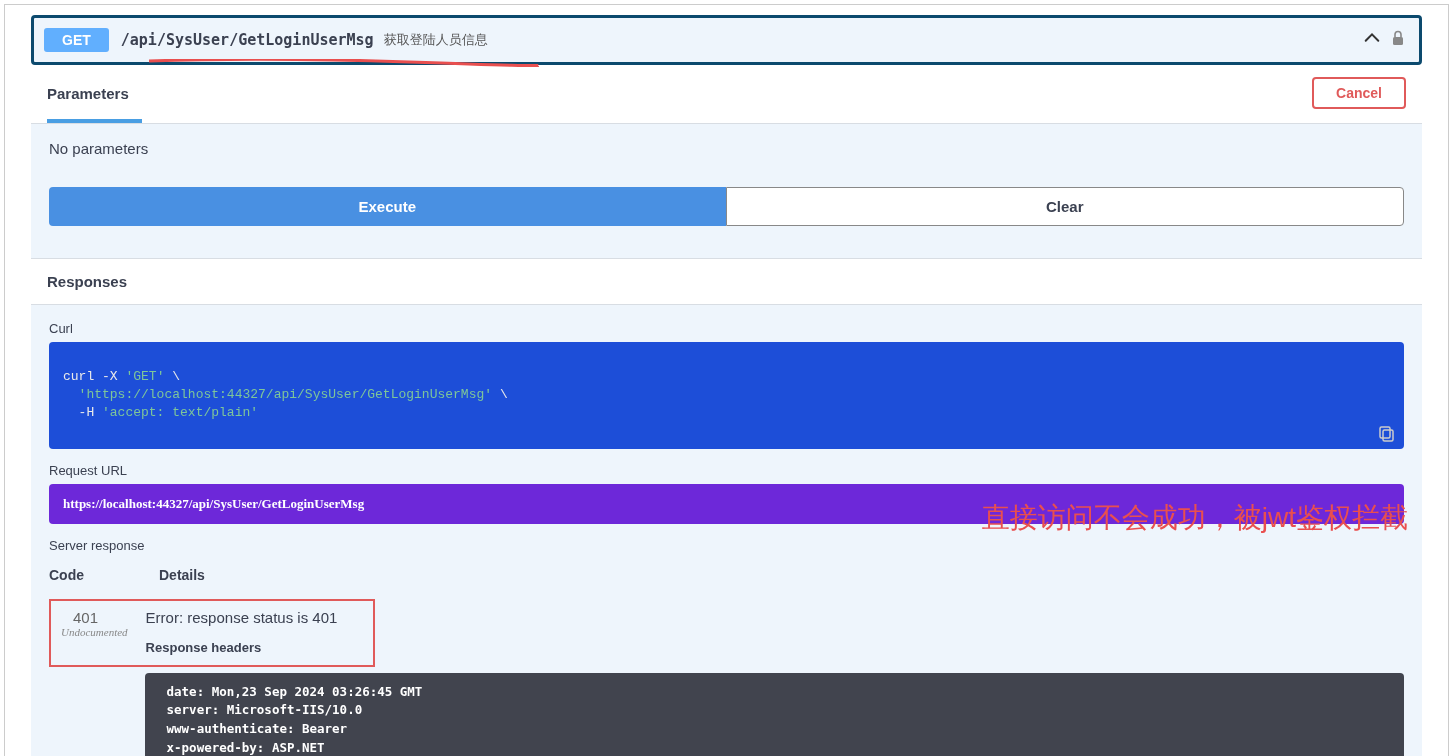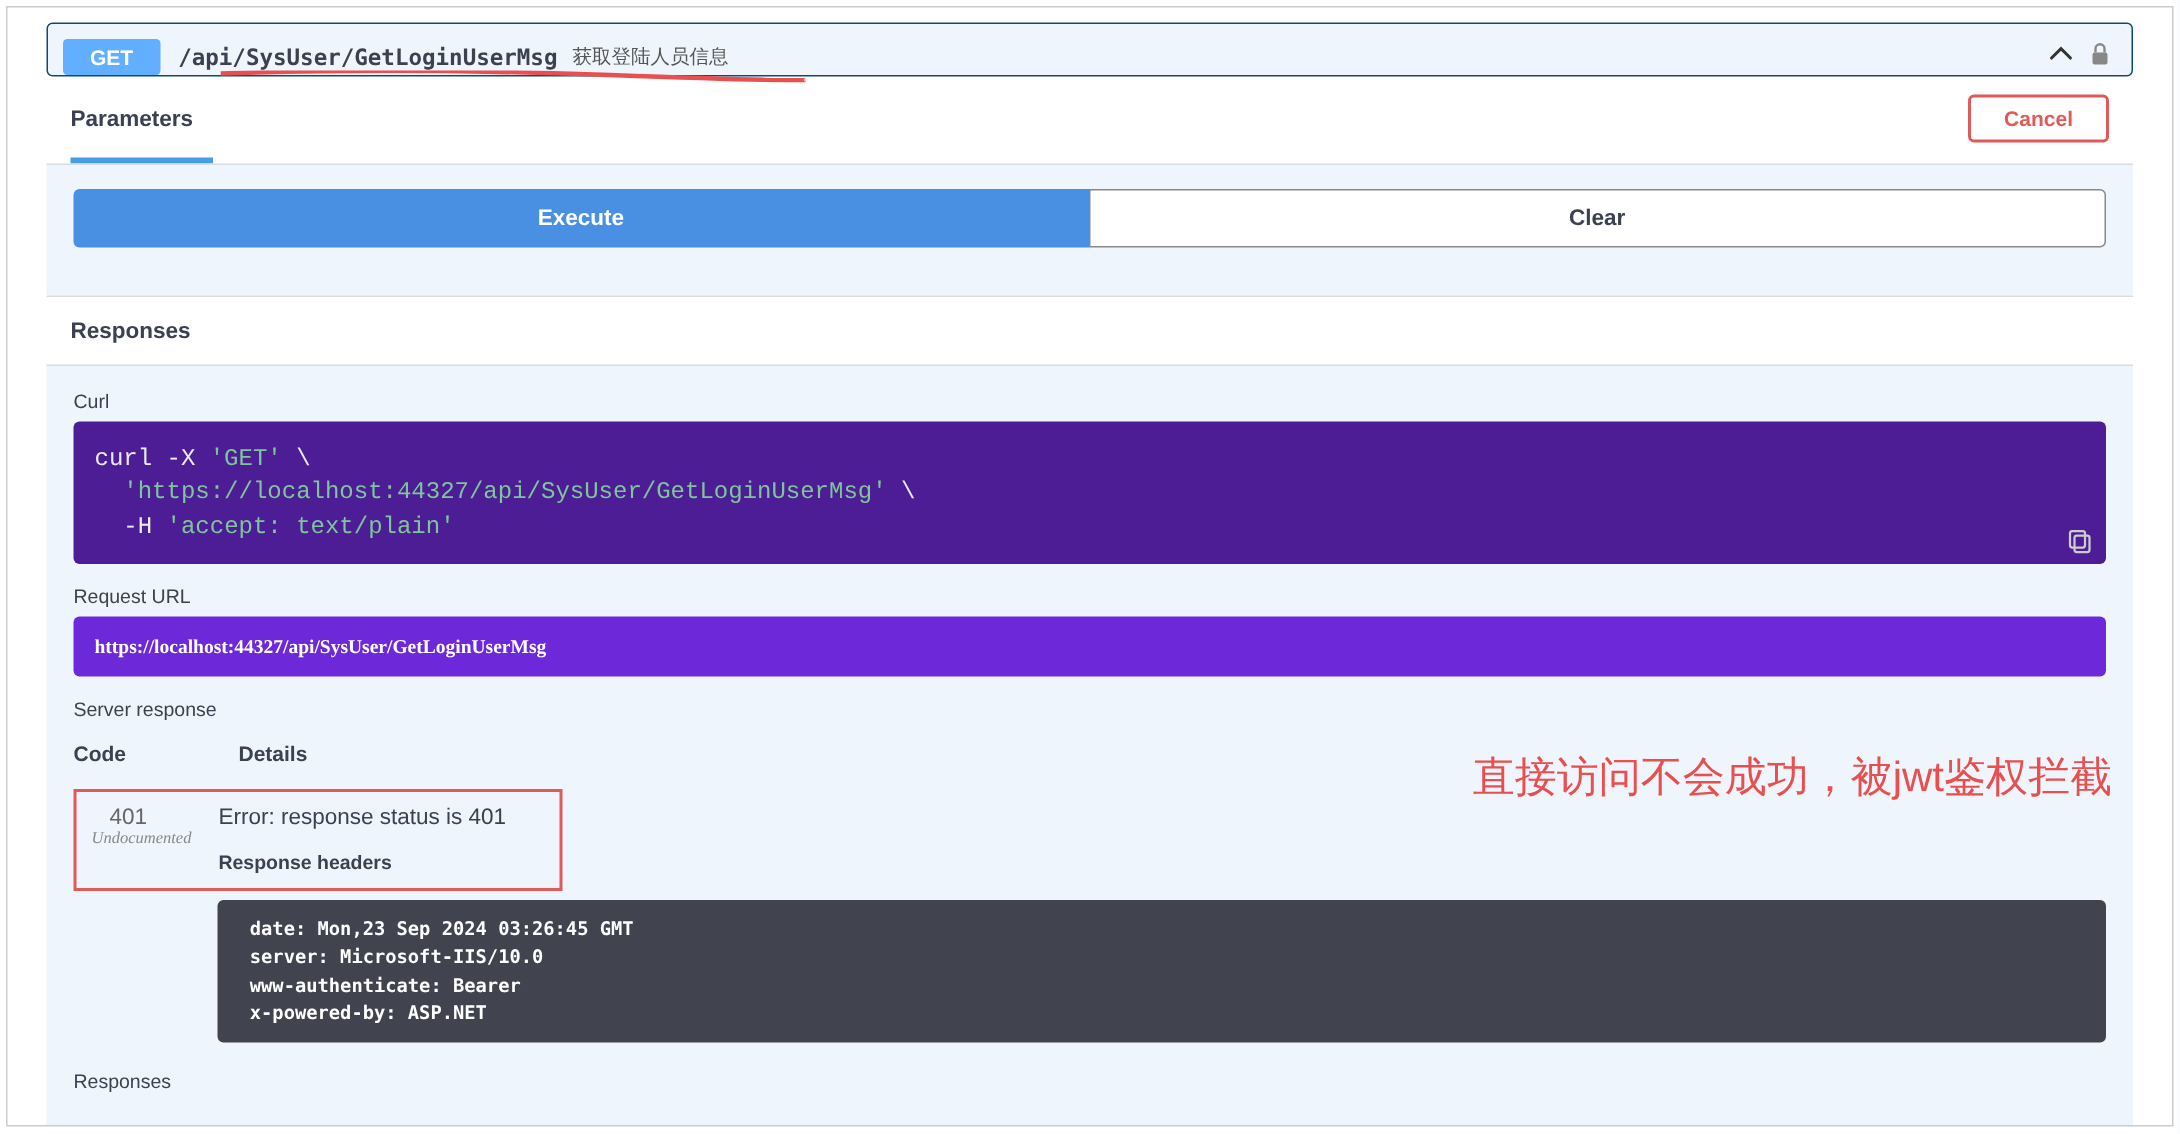--- a/index.html
+++ b/index.html
@@ -1,38 +1,38 @@
 <!DOCTYPE html>
 <html><head>
 <meta charset="utf-8">
 <style>
 * { box-sizing: border-box; margin: 0; padding: 0; }
 body { font-family: -apple-system, BlinkMacSystemFont, "Segoe UI", sans-serif; background: #fff; font-size: 14px; color: #3b4151; }
 .container { padding: 0 26px; border: 1px solid #ccc; margin: 4px; background: #fff; }
-.op-header { display: flex; align-items: center; padding: 6px 0 0; border: 1px solid #0c4a6e; border-radius: 4px; background: #eef5fc; margin: 10px 0 0; position: relative; }
+.op-header { display: flex; align-items: center; padding: 6px 0 10px; border: 3px solid #0c4a6e; border-radius: 4px; background: #eef5fc; margin: 10px 0 0; position: relative; }
 .method-badge { background: #61affe; color: #fff; font-weight: 700; padding: 4px 18px; border-radius: 3px; margin: 4px 0 0 10px; font-size: 14px; }
 .path { font-family: Consolas, monospace; font-weight: 700; margin-left: 12px; color: #3b4151; font-size: 15px; margin-top: 4px; }
 .summary { margin-left: 10px; color: #555; font-size: 13px; margin-top: 4px; }
 .header-right { margin-left: auto; display: flex; align-items: center; gap: 10px; padding-right: 14px; }
 .chevron { width: 18px; height: 18px; }
 .lock { width: 14px; height: 16px; fill: #888; }
 .underline-red { position: absolute; bottom: -5px; left: 115px; width: 390px; height: 8px; }
 .section-head { display: flex; align-items: center; justify-content: space-between; padding: 12px 16px 0; background: #fff; }
 .section-head h4 { font-size: 15px; font-weight: 700; color: #3b4151; }
 .tab-underline { height: 4px; width: 95px; background: #499ee3; margin: 10px 0 0 16px; }
 .divider { border-bottom: 1px solid #d8dde3; }
 .cancel-btn { border: 2px solid #e05a5a; color: #e05a5a; background: #fff; padding: 6px 22px; border-radius: 4px; font-weight: 700; font-size: 14px; cursor: pointer; }
 .inner { padding: 16px 18px; background: #eef5fc; }
 .noparams { color: #3b4151; font-size: 15px; margin-bottom: 30px; }
 .btn-row { display: flex; gap: 0; margin-bottom: 16px; }
 .execute-btn { flex: 1; background: #4990e2; color: #fff; border: none; padding: 10px; font-weight: 700; font-size: 15px; border-radius: 4px 0 0 4px; cursor: pointer; }
 .clear-btn { flex: 1; background: #fff; color: #3b4151; border: 1px solid #888; padding: 10px; font-weight: 700; font-size: 15px; border-radius: 0 4px 4px 0; cursor: pointer; }
 .resp-head { padding: 14px 16px; font-weight: 700; font-size: 15px; background: #fff; border-top: 1px solid #d8dde3; border-bottom: 1px solid #d8dde3; }
 .subhead { font-weight: 400; font-size: 13px; margin: 14px 0 6px; color: #3b4151; }
-.codebox { background: #4c1d95; color: #eaeaea; border-radius: 4px; padding: 14px 14px; font-family: Consolas, "Courier New", monospace; font-size: 16px; line-height: 1.4; white-space: pre; overflow-x: auto; position: relative; }
+.codebox { background: #1d4ed8; color: #eaeaea; border-radius: 4px; padding: 26px 14px; font-family: Consolas, "Courier New", monospace; font-size: 13px; line-height: 1.4; white-space: pre; overflow-x: auto; position: relative; }
 .codebox .g { color: #7ec699; }
 .codebox .w { color: #eaeaea; }
 .copy-icon { position: absolute; right: 8px; bottom: 6px; width: 18px; height: 18px; cursor: pointer; }
 .urlbox { background: #6d28d9; color: #fff; border-radius: 4px; padding: 12px 14px; font-family: Liberation Serif, serif; font-size: 13px; font-weight: 700; }
 .cols { display: flex; gap: 30px; margin-top: 14px; align-items: baseline; }
 .col-code { width: 80px; font-weight: 700; font-size: 14px; }
 .col-details { font-weight: 700; font-size: 14px; }
 .redbox { border: 2px solid #e05a5a; padding: 8px 10px 10px; margin-top: 16px; display: flex; gap: 18px; align-items: flex-start; width: 326px; }
 .code401 { color: #666; font-size: 15px; margin-left: 12px; }
 .undoc { font-style: italic; color: #888; font-size: 11px; font-family: serif; }
@@ -66,20 +66,21 @@
   </div>
 
   <div class="section-head">
     <h4>Parameters</h4>
     <button class="cancel-btn">Cancel</button>
   </div>
   <div class="tab-underline"></div>
   <div class="divider"></div>
 
   <div class="inner">
+    <div class="noparams">No parameters</div>
     <div class="btn-row">
       <button class="execute-btn">Execute</button>
       <button class="clear-btn">Clear</button>
     </div>
   </div>
 
   <div class="resp-head">Responses</div>
 
   <div class="inner rel">
     <div class="subhead" style="margin-top:0">Curl</div>

